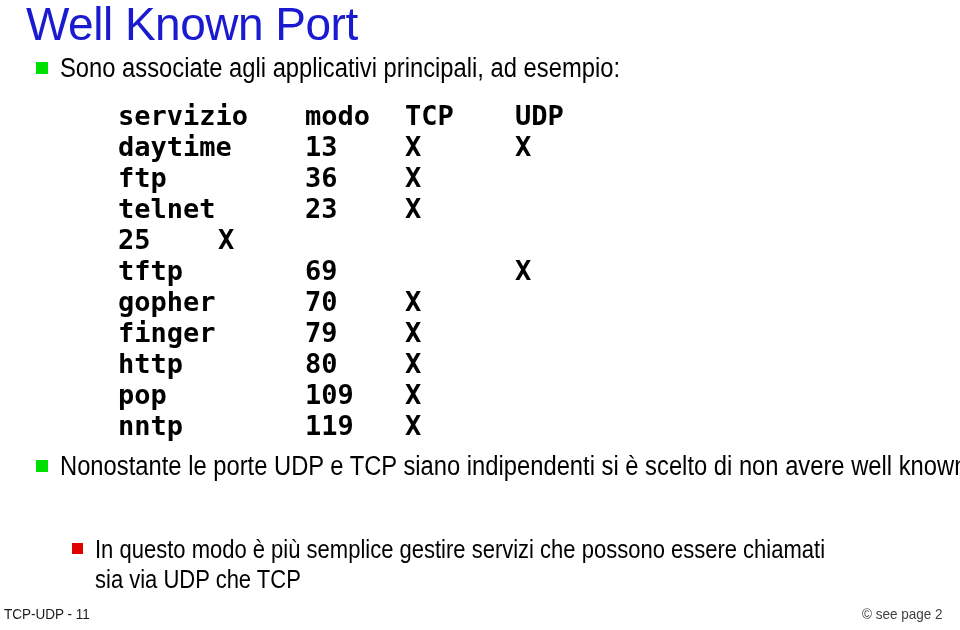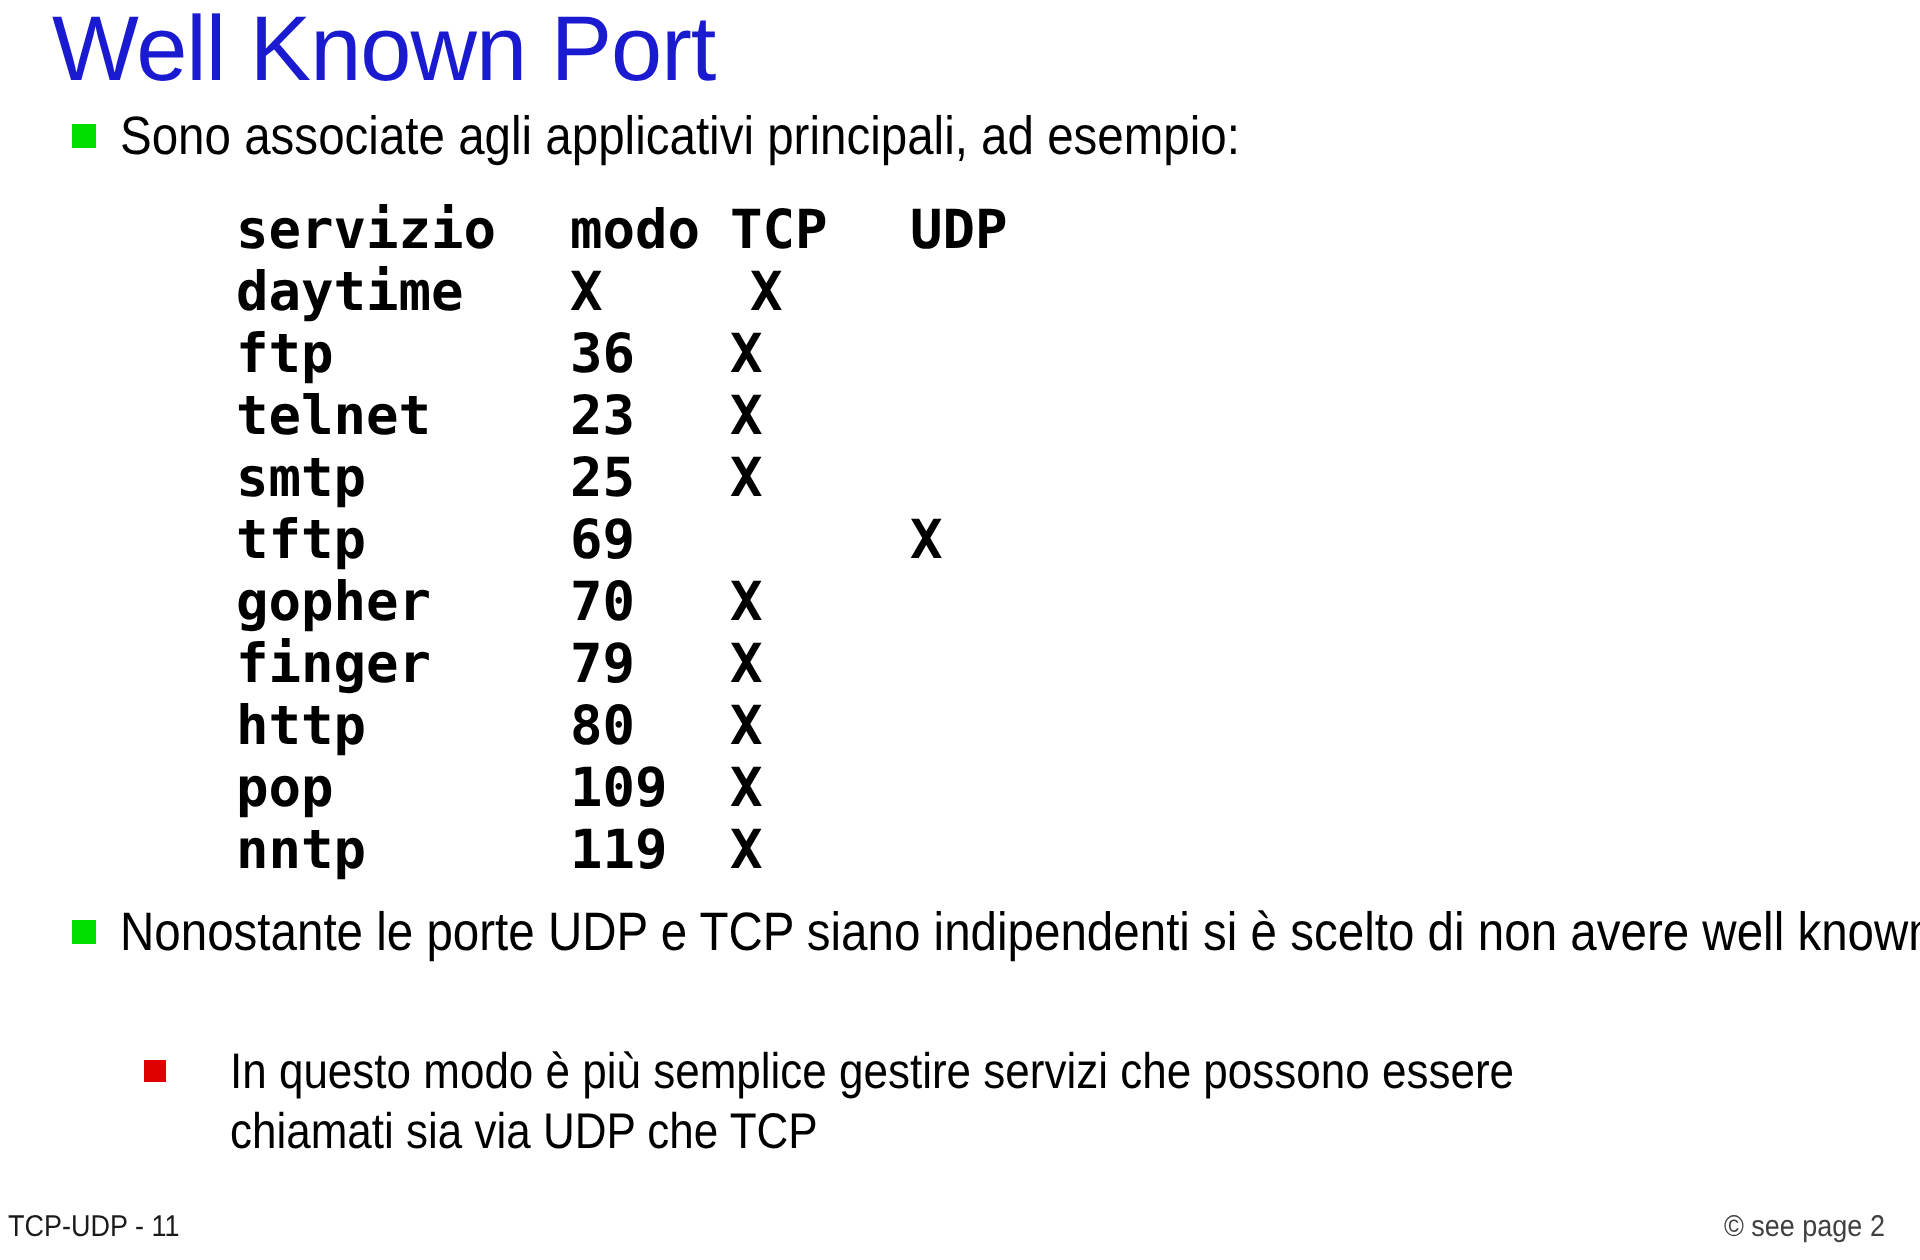--- a/index.html
+++ b/index.html
@@ -91,20 +91,21 @@
     top: 100px;
     font-family: "DejaVu Sans Mono", "Liberation Mono", monospace;
     font-size: 27px;
     font-weight: bold;
     line-height: 31px;
     color: #000000;
   }
   .port-row {
     display: flex;
     white-space: pre;
+    gap: 20px;
   }
   .col-svc  { width: 167px; flex: 0 0 167px; }
   .col-port { width: 80px;  flex: 0 0 80px; }
   .col-tcp  { width: 90px;  flex: 0 0 90px; }
   .col-udp  { width: 80px;  flex: 0 0 80px; }
 
   
   .footer-left {
     position: absolute;
     left: 4px;
@@ -145,40 +146,40 @@
 
     <div class="port-row">
       <span class="col-svc">servizio</span>
       <span class="col-port">modo</span>
       <span class="col-tcp">TCP</span>
       <span class="col-udp">UDP</span>
     </div>
 
     <div class="port-row">
       <span class="col-svc">daytime</span>
+      <span class="col-port">13</span>
       <span class="col-tcp">X</span>
       <span class="col-udp">X</span>
     </div>
 
     <div class="port-row">
       <span class="col-svc">ftp</span>
       <span class="col-port">36</span>
       <span class="col-tcp">X</span>
       <span class="col-udp"></span>
     </div>
 
     <div class="port-row">
       <span class="col-svc">telnet</span>
       <span class="col-port">23</span>
       <span class="col-tcp">X</span>
       <span class="col-udp"></span>
     </div>
 
     <div class="port-row">
-      <span class="col-svc">smtp</span>
       <span class="col-port">25</span>
       <span class="col-tcp">X</span>
       <span class="col-udp"></span>
     </div>
 
     <div class="port-row">
       <span class="col-svc">tftp</span>
       <span class="col-port">69</span>
       <span class="col-tcp"></span>
       <span class="col-udp">X</span>
@@ -219,21 +220,21 @@
       <span class="col-udp"></span>
     </div>
 
   </div>
 
   <div class="bullet-row lvl1 lvl1-wrap" style="top:450px;">
     <span class="sq green"></span>
     <span class="txt">Nonostante le porte UDP e TCP siano indipendenti si è scelto di non avere well known port sovrapposte</span>
   </div>
 
-  <div class="bullet-row lvl2" style="top:521px;gap:20px;">
+  <div class="bullet-row lvl2" style="top:534px;">
     <span class="sq red"></span>
     <span class="txt">In questo modo è più semplice gestire servizi che possono essere chiamati sia via UDP che TCP</span>
   </div>
 
   <div class="footer-left">
     <span class="txt">TCP-UDP - 11</span>
   </div>
   <div class="footer-right">
     <span class="txt">© see page 2</span>
   </div>

